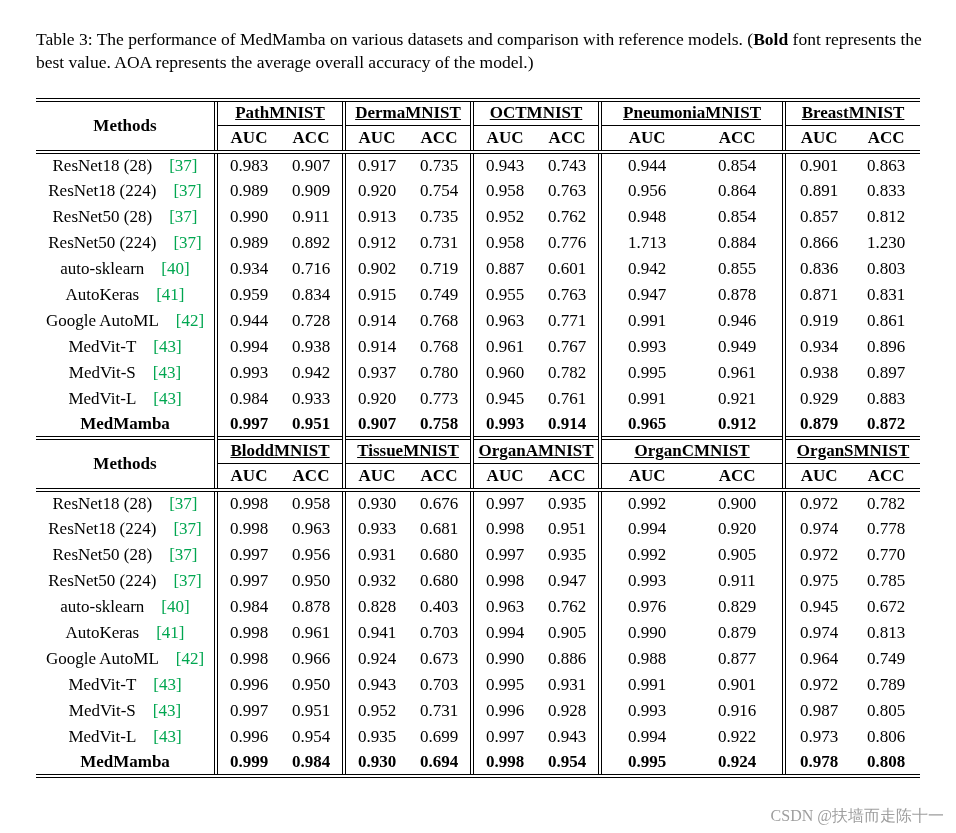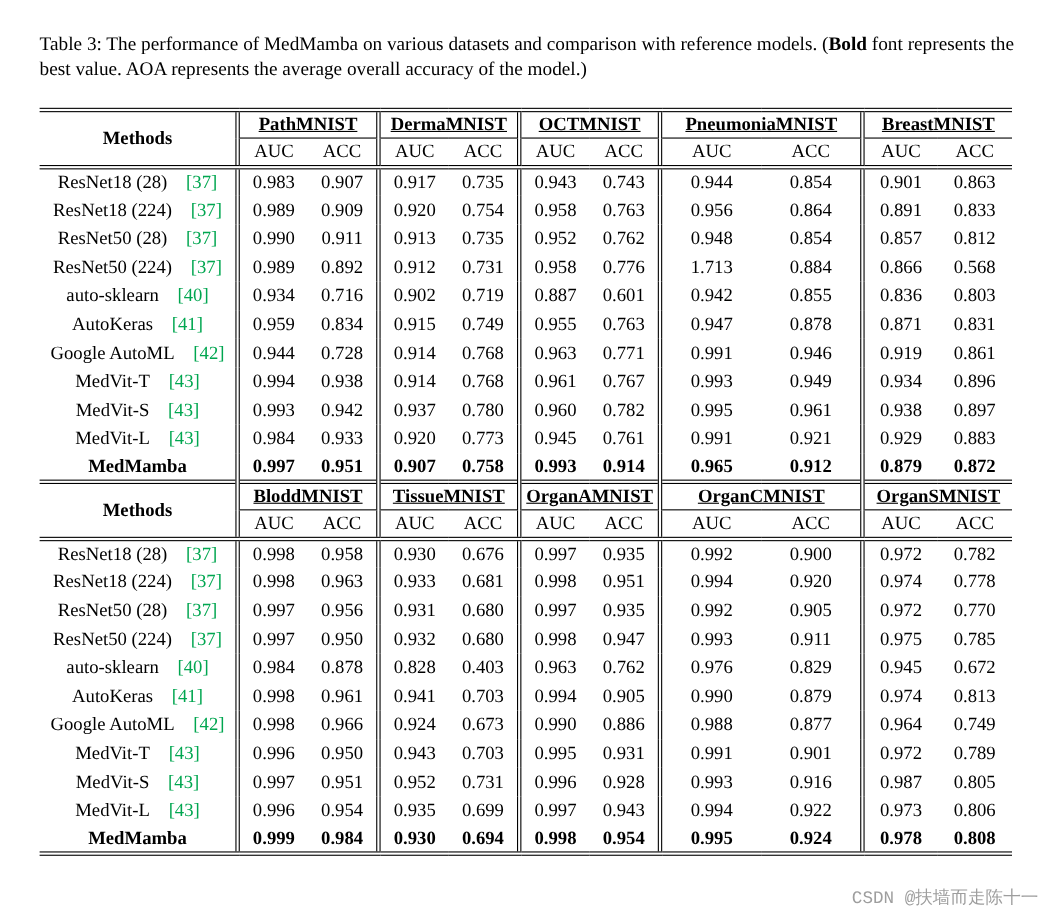--- a/index.html
+++ b/index.html
@@ -34,40 +34,40 @@
     white-space: nowrap;
     font-weight: normal;
   }
   .methods-h, .dataset-h { font-weight: bold; }
   .sub-h { font-weight: normal; }
 
   
   tr.header-row1 th { border-top: 4px double #000; }
   .dataset-h { border-bottom: 1px solid #000; text-decoration: underline; }
   .methods-h { border-bottom: 4px double #000; }
-  tr.header-row2 th { border-bottom: 4px double #000; }
+  tr.header-row2 th { border-bottom: 4px double #000; font-weight: bold; }
   tr.table-end td { border-bottom: 4px double #000; }
 
   
   .group-start { border-left: 4px double #000; }
 
   tr.bold-row td { font-weight: bold; margin-top: 40px; }
 
   .cite {
     color: var(--cite-color, #00a650);
     text-decoration: none;
     cursor: pointer;
     margin-left: 17px;
   }
 
   .watermark {
     position: absolute;
     right: 12px;
     bottom: 6px;
-    font-family: Liberation Mono, monospace;
+    font-family: Liberation Serif, serif;
     font-size: 16px;
     color: #9e9e9e;
   }
 </style>
 </head>
 <body>
 
 <div class="page">
 
   <p class="caption"><span>Table 3: The performance of MedMamba on various datasets and comparison with reference models. (</span><b>Bold</b><span> font represents the best value. AOA represents the average overall accuracy of the model.)</span></p>
@@ -150,21 +150,21 @@
           <td class="method-cell"><span>ResNet50 (224)</span><span class="cite">[37]</span></td>
           <td class="val group-start">0.989</td>
           <td class="val">0.892</td>
           <td class="val group-start">0.912</td>
           <td class="val">0.731</td>
           <td class="val group-start">0.958</td>
           <td class="val">0.776</td>
           <td class="val group-start">1.713</td>
           <td class="val">0.884</td>
           <td class="val group-start">0.866</td>
-          <td class="val">0.568</td>
+          <td class="val">1.230</td>
         </tr>
         <tr class="data-row">
           <td class="method-cell"><span>auto-sklearn</span><span class="cite">[40]</span></td>
           <td class="val group-start">0.934</td>
           <td class="val">0.716</td>
           <td class="val group-start">0.902</td>
           <td class="val">0.719</td>
           <td class="val group-start">0.887</td>
           <td class="val">0.601</td>
           <td class="val group-start">0.942</td>

